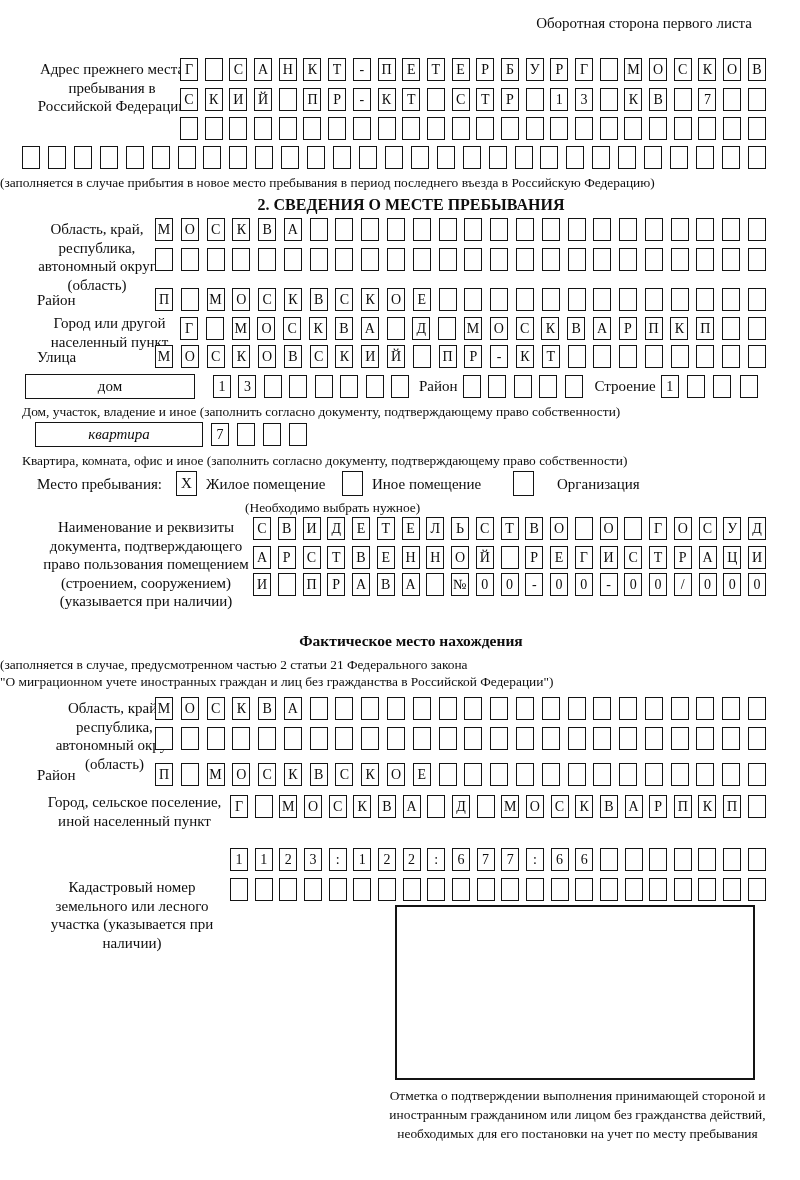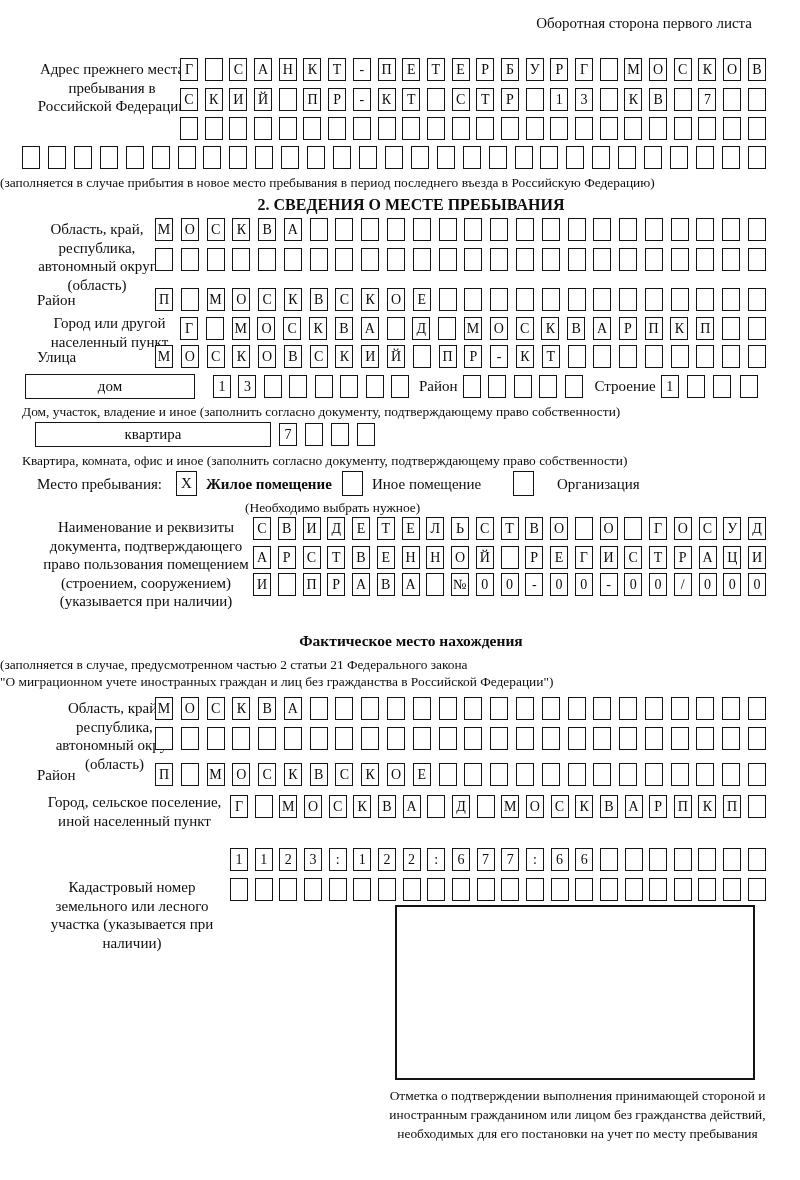--- a/index.html
+++ b/index.html
@@ -304,33 +304,33 @@
     <div class="cellgroup" style="width:97px;margin-left:5px;">
         <span class="cell">1</span>
         <span class="cell"></span>
         <span class="cell"></span>
         <span class="cell"></span>
       </div>
   </div>
   <div class="abs note" style="top:404px;left:22px;">Дом, участок, владение и иное (заполнить согласно документу, подтверждающему право собственности)</div>
 
   <div class="abs inlinerow" style="top:422px;left:35px;">
-    <div class="bigbox" style="width:236px;">квартира</div>
+    <div class="bigbox" style="width:168px;font-style:italic;">квартира</div>
     <div class="cellgroup" style="width:96px;margin-left:8px;">
         <span class="cell">7</span>
         <span class="cell"></span>
         <span class="cell"></span>
         <span class="cell"></span>
       </div>
   </div>
   <div class="abs note" style="top:453px;left:22px;">Квартира, комната, офис и иное (заполнить согласно документу, подтверждающему право собственности)</div>
 
   <div class="abs lbl" style="top:475px;left:37px;">Место пребывания:</div>
   <span class="abs checkbox" style="top:471px;left:176px;">X</span>
-  <div class="abs lbl" style="top:475px;left:206px;font-weight:bold;">Жилое помещение</div>
+  <div class="abs lbl" style="top:475px;left:206px;">Жилое помещение</div>
   <span class="abs checkbox" style="top:471px;left:342px;"></span>
   <div class="abs lbl" style="top:475px;left:372px;">Иное помещение</div>
   <span class="abs checkbox" style="top:471px;left:513px;"></span>
   <div class="abs lbl" style="top:475px;left:557px;">Организация</div>
   <div class="abs note" style="top:500px;left:245px;">(Необходимо выбрать нужное)</div>
 
   <div class="abs lbl" style="top:518px;left:37px;width:218px;">Наименование и реквизиты документа, подтверждающего право пользования помещением (строением, сооружением) (указывается при наличии)</div>
   <div class="abs boxrow" style="top:517px;left:253px;width:513px;">
       <span class="cell">С</span>
       <span class="cell">В</span>

